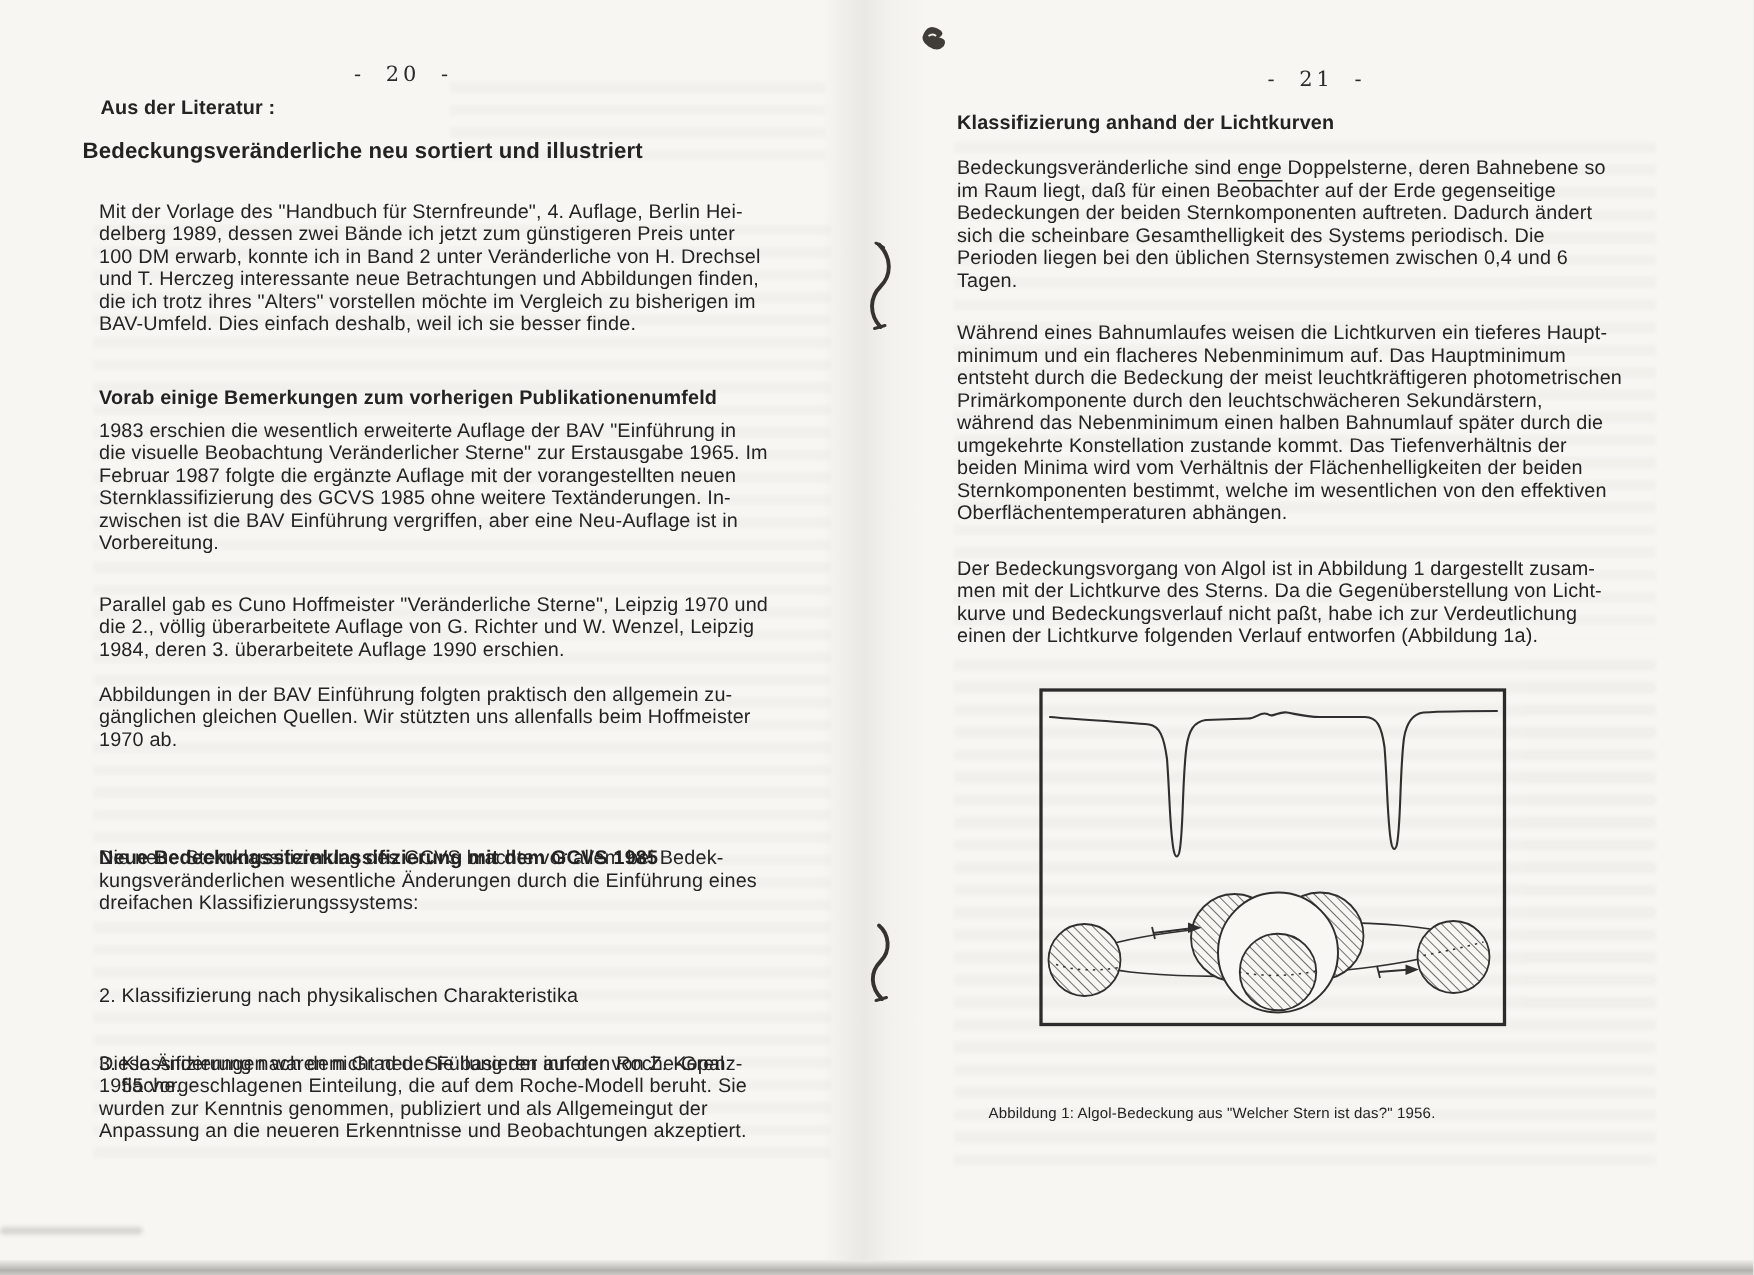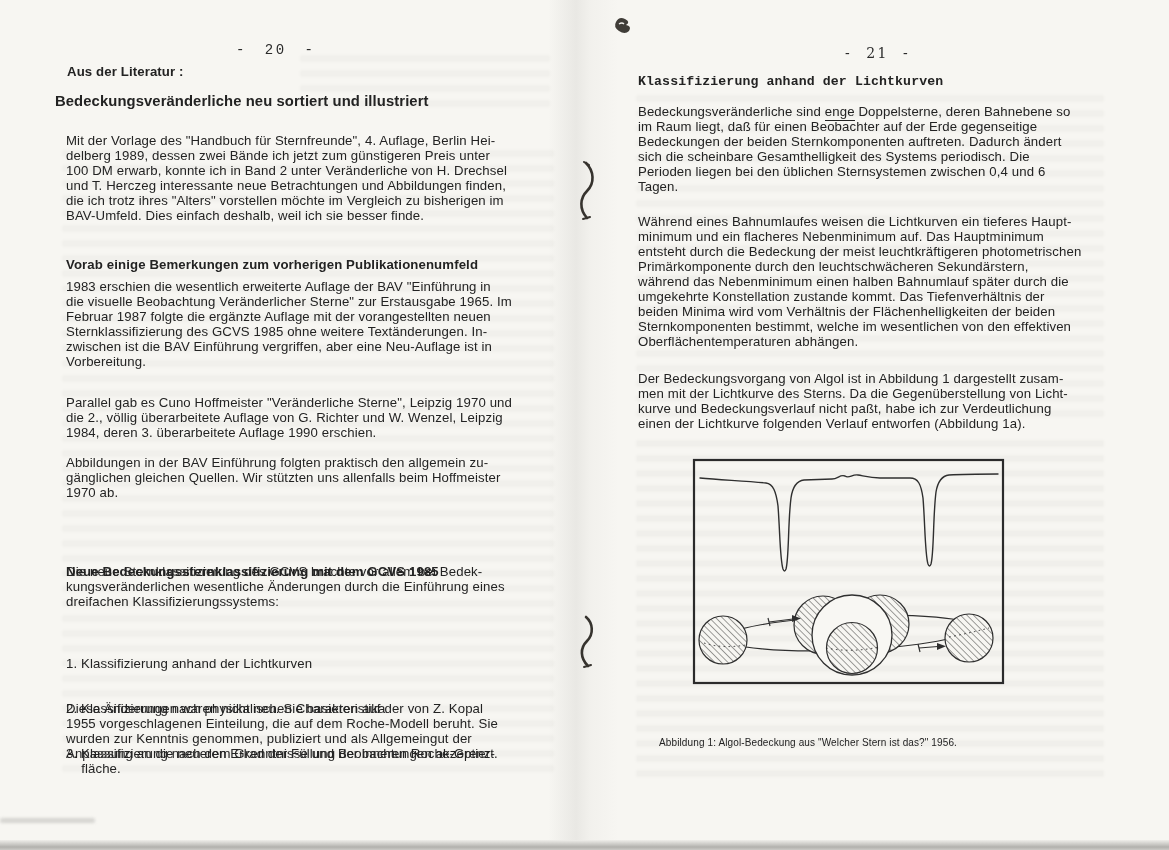--- a/index.html
+++ b/index.html
@@ -60,21 +60,21 @@
 <div class="scan">
 
   <div class="ghost ghost2" style="left:300px;top:55px;width:250px;height:55px;"></div>
   <div class="ghost ghost2" style="left:62px;top:150px;width:492px;height:630px;"></div>
   <div class="ghost ghost2" style="left:636px;top:95px;width:468px;height:330px;"></div>
   <div class="ghost" style="left:636px;top:440px;width:468px;height:340px;opacity:.42;"></div>
 
   <div class="gutter"></div>
 
   <div>
-    <div class="pagenum" style="left:236px;top:42px;font-family:Liberation Mono, monospace;">- 20 -</div>
+    <div class="pagenum" style="left:236px;top:42px;">- 20 -</div>
 
     <div class="txt bold" style="left:67px;top:64px;">Aus der Literatur :</div>
 
     <div class="txt title" style="left:55px;top:94px;width:480px;">Bedeckungsveränderliche neu sortiert und illustriert</div>
 
     <div class="txt" style="left:66px;top:133px;">Mit der Vorlage des "Handbuch für Sternfreunde", 4. Auflage, Berlin Hei-
 delberg 1989, dessen zwei Bände ich jetzt zum günstigeren Preis unter
 100 DM erwarb, konnte ich in Band 2 unter Veränderliche von H. Drechsel
 und T. Herczeg interessante neue Betrachtungen und Abbildungen finden,
 die ich trotz ihres "Alters" vorstellen möchte im Vergleich zu bisherigen im
@@ -97,36 +97,35 @@
 gänglichen gleichen Quellen. Wir stützten uns allenfalls beim Hoffmeister
 1970 ab.</div>
 
     <div class="txt bold" style="left:66px;top:564px;">Neue Bedeckungssternklassifizierung mit dem GCVS 1985</div>
 
     <div class="txt" style="left:66px;top:564px;">Die neue Sternklassifizierung des GCVS brachte vor allem bei Bedek-
 kungsveränderlichen wesentliche Änderungen durch die Einführung eines
 dreifachen Klassifizierungssystems:</div>
 
     <div class="txt" style="left:66px;top:626px;">
-      <div class="listitem">1. Klassifizierung anhand der Lichtkurven</div>
       <div class="listitem">2. Klassifizierung nach physikalischen Charakteristika</div>
       <div class="listitem">3. Klassifizierung nach dem Grad der Füllung der inneren Roche-Grenz-
     fläche.</div>
     </div>
 
     <div class="txt" style="left:66px;top:701px;">Diese Änderungen waren nicht neu. Sie basieren auf der von Z. Kopal
 1955 vorgeschlagenen Einteilung, die auf dem Roche-Modell beruht. Sie
 wurden zur Kenntnis genommen, publiziert und als Allgemeingut der
 Anpassung an die neueren Erkenntnisse und Beobachtungen akzeptiert.</div>
   </div>
 
   <div>
     <div class="pagenum" style="left:845px;top:45px;">- 21 -</div>
 
-    <div class="txt bold" style="left:638px;top:74px;font-family:Liberation Mono, monospace;">Klassifizierung anhand der Lichtkurven</div>
+    <div class="txt bold" style="left:638px;top:74px;">Klassifizierung anhand der Lichtkurven</div>
 
     <div class="txt" style="left:638px;top:104px;"><span>Bedeckungsveränderliche sind </span><span class="underl">enge</span><span> Doppelsterne, deren Bahnebene so
 im Raum liegt, daß für einen Beobachter auf der Erde gegenseitige
 Bedeckungen der beiden Sternkomponenten auftreten. Dadurch ändert
 sich die scheinbare Gesamthelligkeit des Systems periodisch. Die
 Perioden liegen bei den üblichen Sternsystemen zwischen 0,4 und 6
 Tagen.</span></div>
 
     <div class="txt" style="left:638px;top:214px;">Während eines Bahnumlaufes weisen die Lichtkurven ein tieferes Haupt-
 minimum und ein flacheres Nebenminimum auf. Das Hauptminimum

